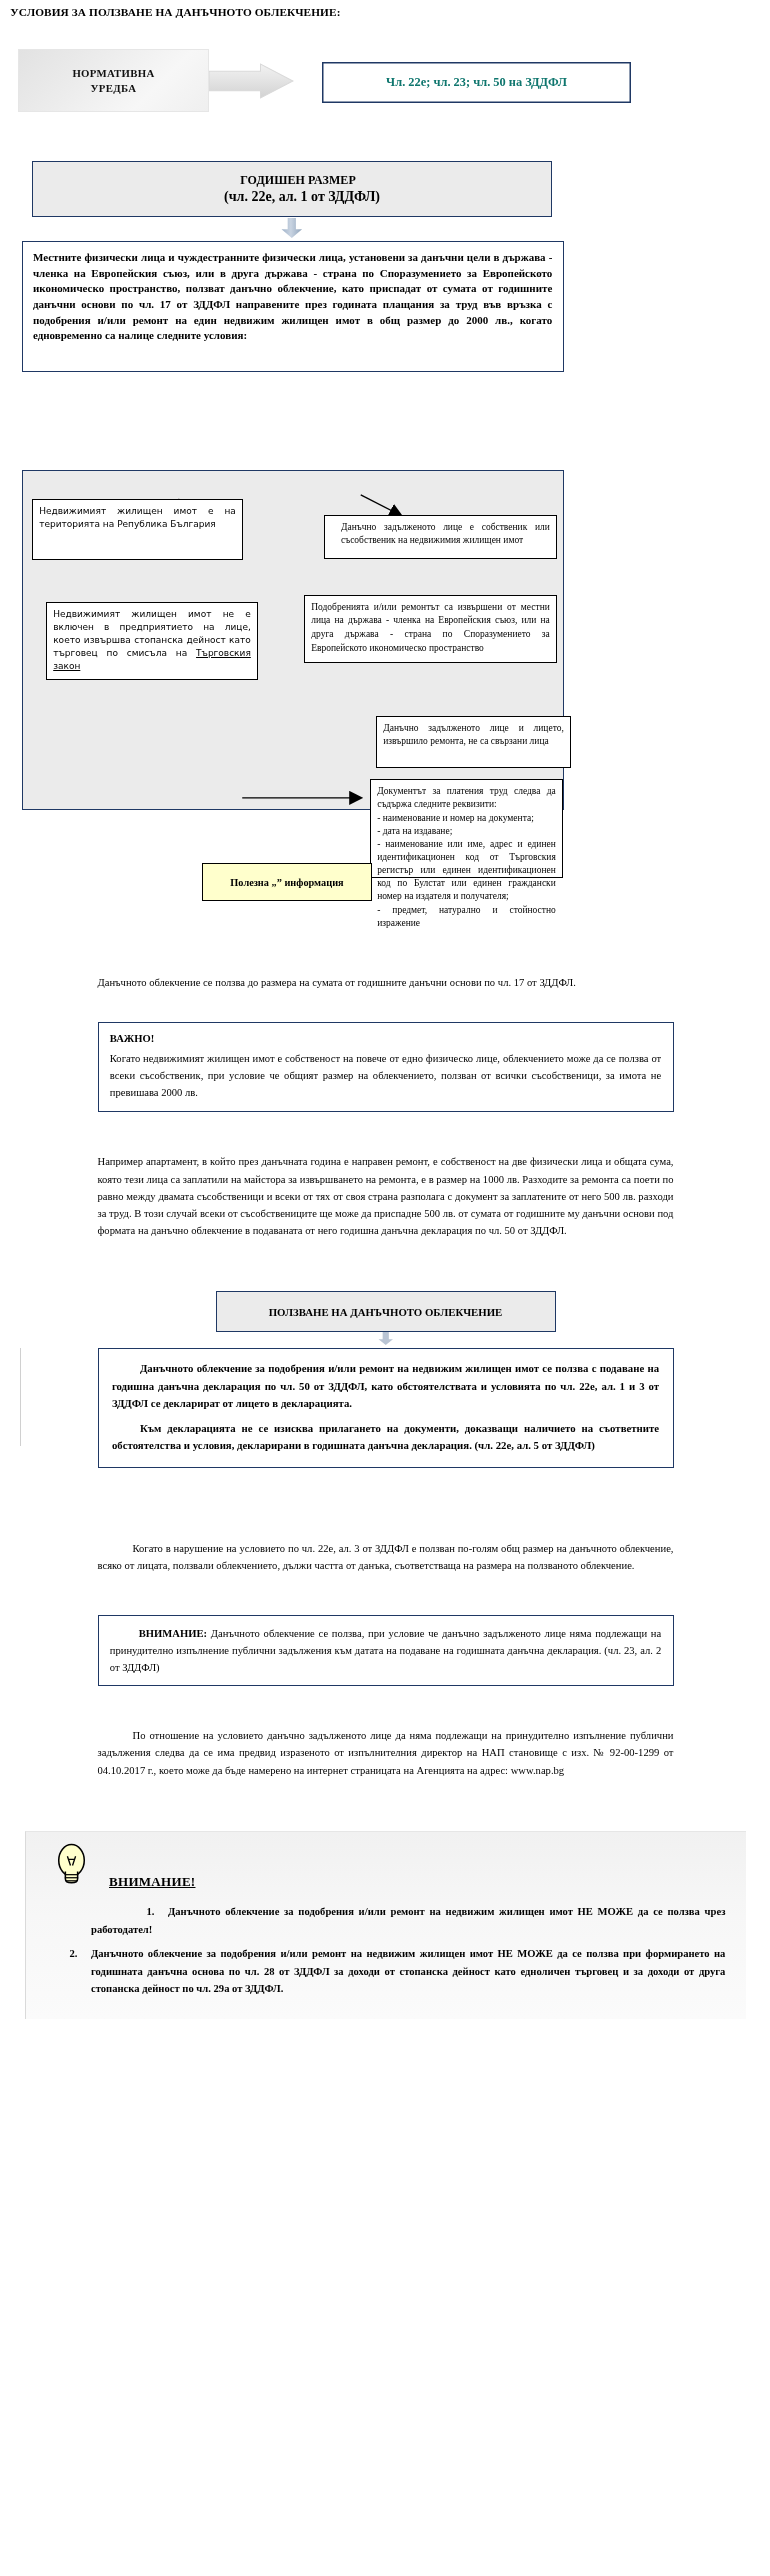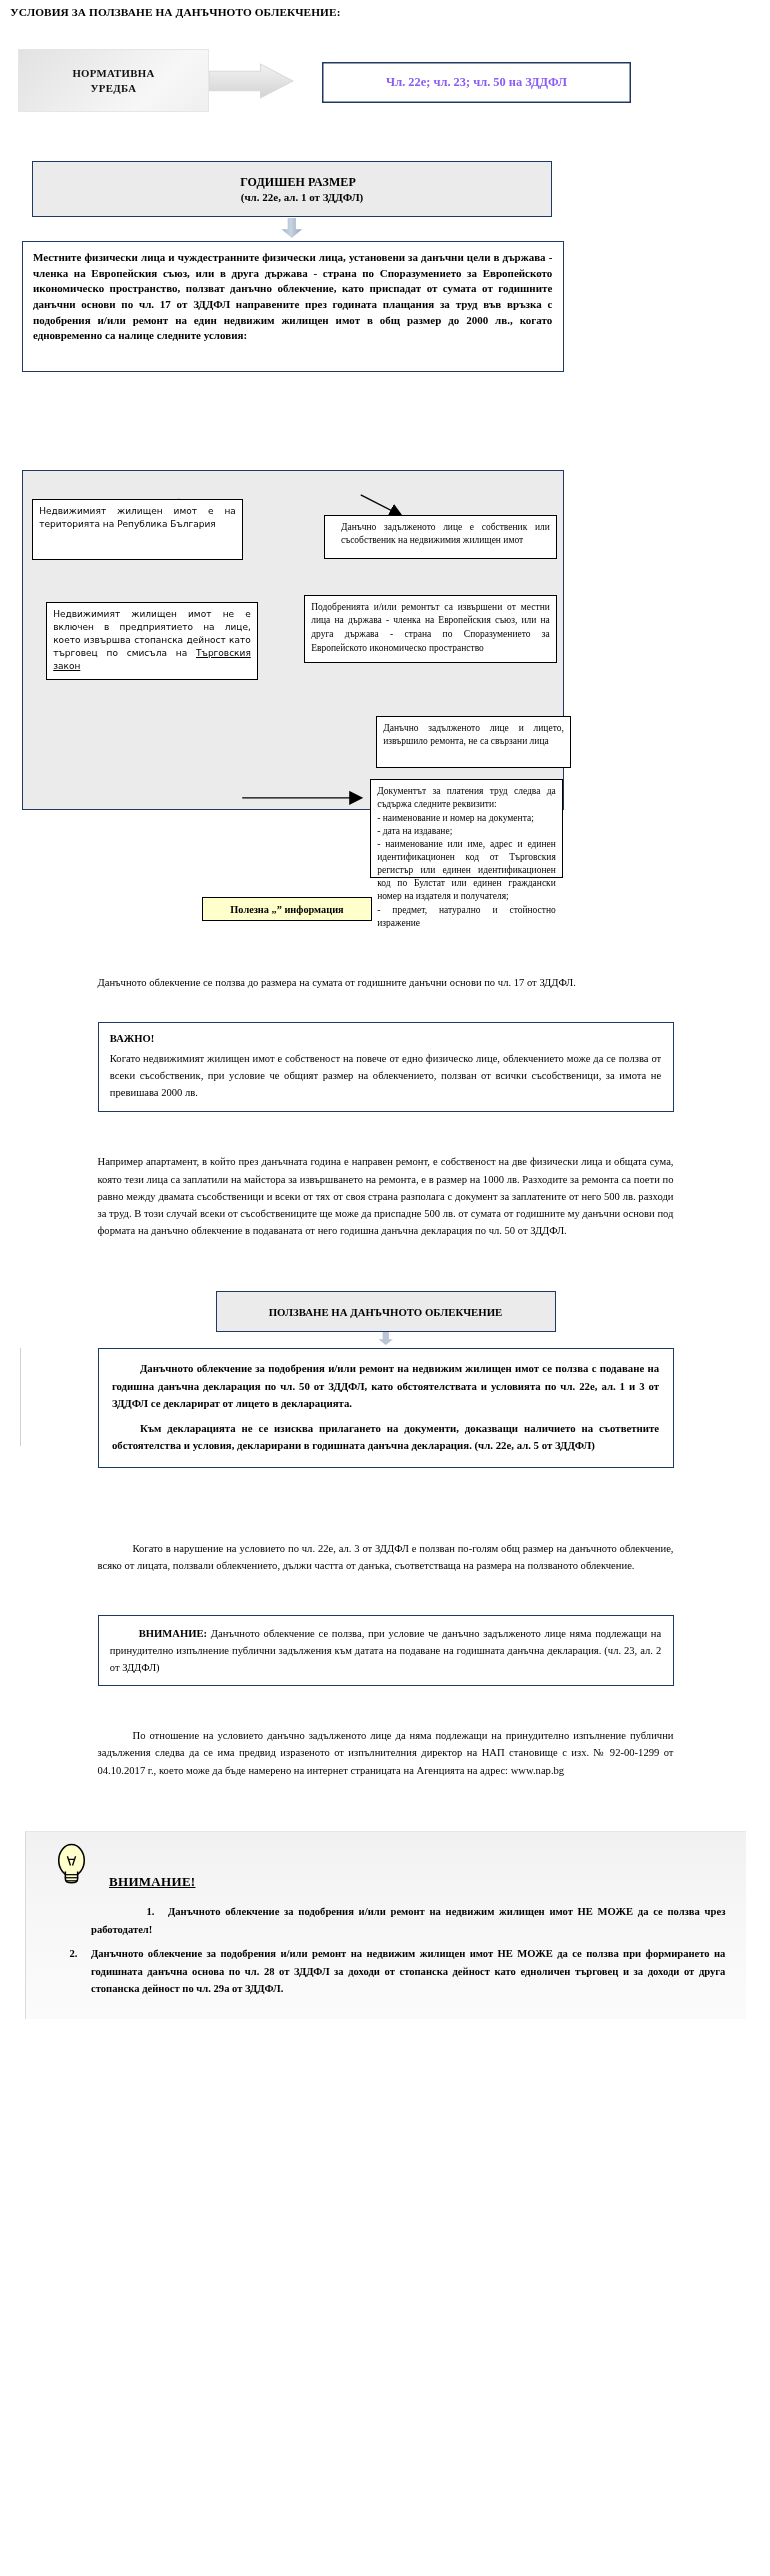--- a/index.html
+++ b/index.html
@@ -79,36 +79,36 @@
     width: 309px; height: 41px;
     background: #ffffff;
     border: 1.5px double #1f3864;
     box-sizing: border-box;
     box-shadow: 0 0 0 0.5px #1f3864 inset;
     display: flex; align-items: center; justify-content: center;
   }
   .art-box .txt {
     font-weight: bold;
     font-size: 12.4px;
-    color: #8b5cf6;
+    color: #0f766e;
   }
 
   
   .annual-head {
     position: absolute;
     left: 32px; top: 161px;
     width: 520px; height: 56px;
     background: #ebebeb;
     border: 1.5px double #1f3864;
     box-sizing: border-box;
     display: flex; flex-direction: column;
     align-items: center; justify-content: center;
   }
   .annual-head .l1 { font-weight: bold; font-size: 12px; letter-spacing: 0.1px; margin-left: 12px; }
-  .annual-head .l2 { font-weight: bold; font-size: 11px; margin-top: 1px; padding-left: 20px; }
+  .annual-head .l2 { font-weight: bold; font-size: 14px; margin-top: 1px; padding-left: 20px; }
 
   
   .down-arrow-blue {
     position: absolute;
     left: 281px; top: 218px;
     width: 21.6px; height: 20.6px;
   }
 
   
   .main-box {
@@ -176,22 +176,22 @@
   .card-g .lead { display:block; margin-bottom: 1px; }
   .card-g ul { margin: 0; padding: 0; list-style: none; }
   .card-g li { display: block; }
 
   
   .connectors { position: absolute; left: 0; top: 0; width: 771px; height: 933px; pointer-events: none; }
 
   
   .useful-tip {
     position: absolute;
-    left: 202px; top: 897px;
-    width: 170px; height: 24px;
+    left: 202px; top: 863px;
+    width: 170px; height: 38px;
     background: #ffffcc;
     border: 0.5px solid #000000;
     box-sizing: border-box;
     display: flex; align-items: center; justify-content: center;
     font-weight: bold; font-size: 10.3px;
     font-family: "Liberation Serif", serif;
     white-space: nowrap;
     overflow: hidden;
   }
 

